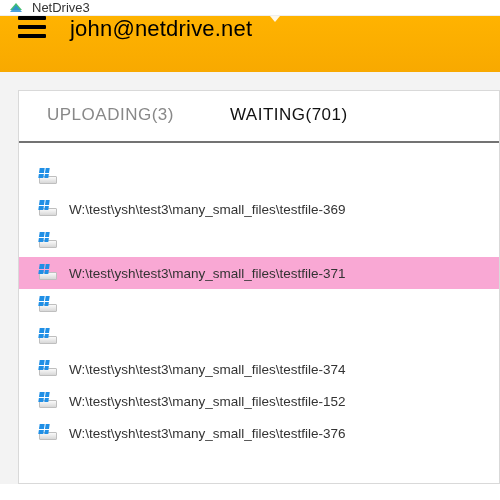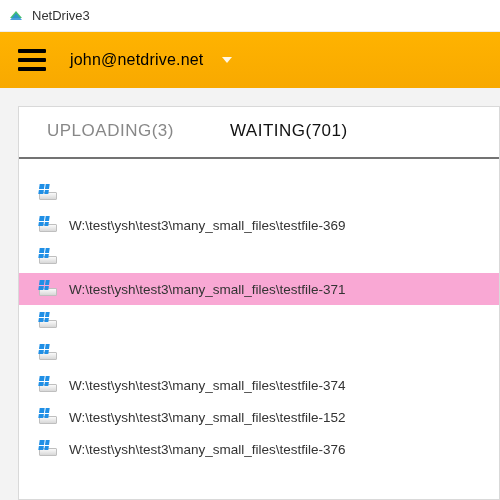--- a/index.html
+++ b/index.html
@@ -1,39 +1,38 @@
 <!DOCTYPE html>
 <html><head>
 <meta charset="utf-8">
 <style>
   * { box-sizing: border-box; margin: 0; padding: 0; }
   html, body { width: 500px; height: 500px; overflow: hidden; font-family: "Segoe UI", Arial, sans-serif; background: #fff; }
   .titlebar {
-    height: 32px;
+    height: 16px;
     display: flex;
     align-items: center;
     padding: 0 8px;
     background: #fff;
     border-bottom: 1px solid #eee;
     font-size: 13px;
     color: #333;
   }
   .titlebar .logo {
     width: 16px; height: 16px; margin-right: 8px;
     display: inline-flex; align-items: center; justify-content: center;
   }
   .header {
     height: 56px;
     background: #ffb300;
     background: linear-gradient(#ffb300, #f8a900);
     display: flex;
-    align-items: center;
     padding: 0 18px;
     color: #000;
-    font-size: 16px;
+    font-size: 22px;
   }
   .hamburger {
     width: 28px; height: 22px;
     display: flex; flex-direction: column; justify-content: space-between;
     margin-right: 24px;
     cursor: pointer;
   }
   .hamburger span {
     display: block; height: 4px; width: 100%;
     background: #000; border-radius: 1px;

